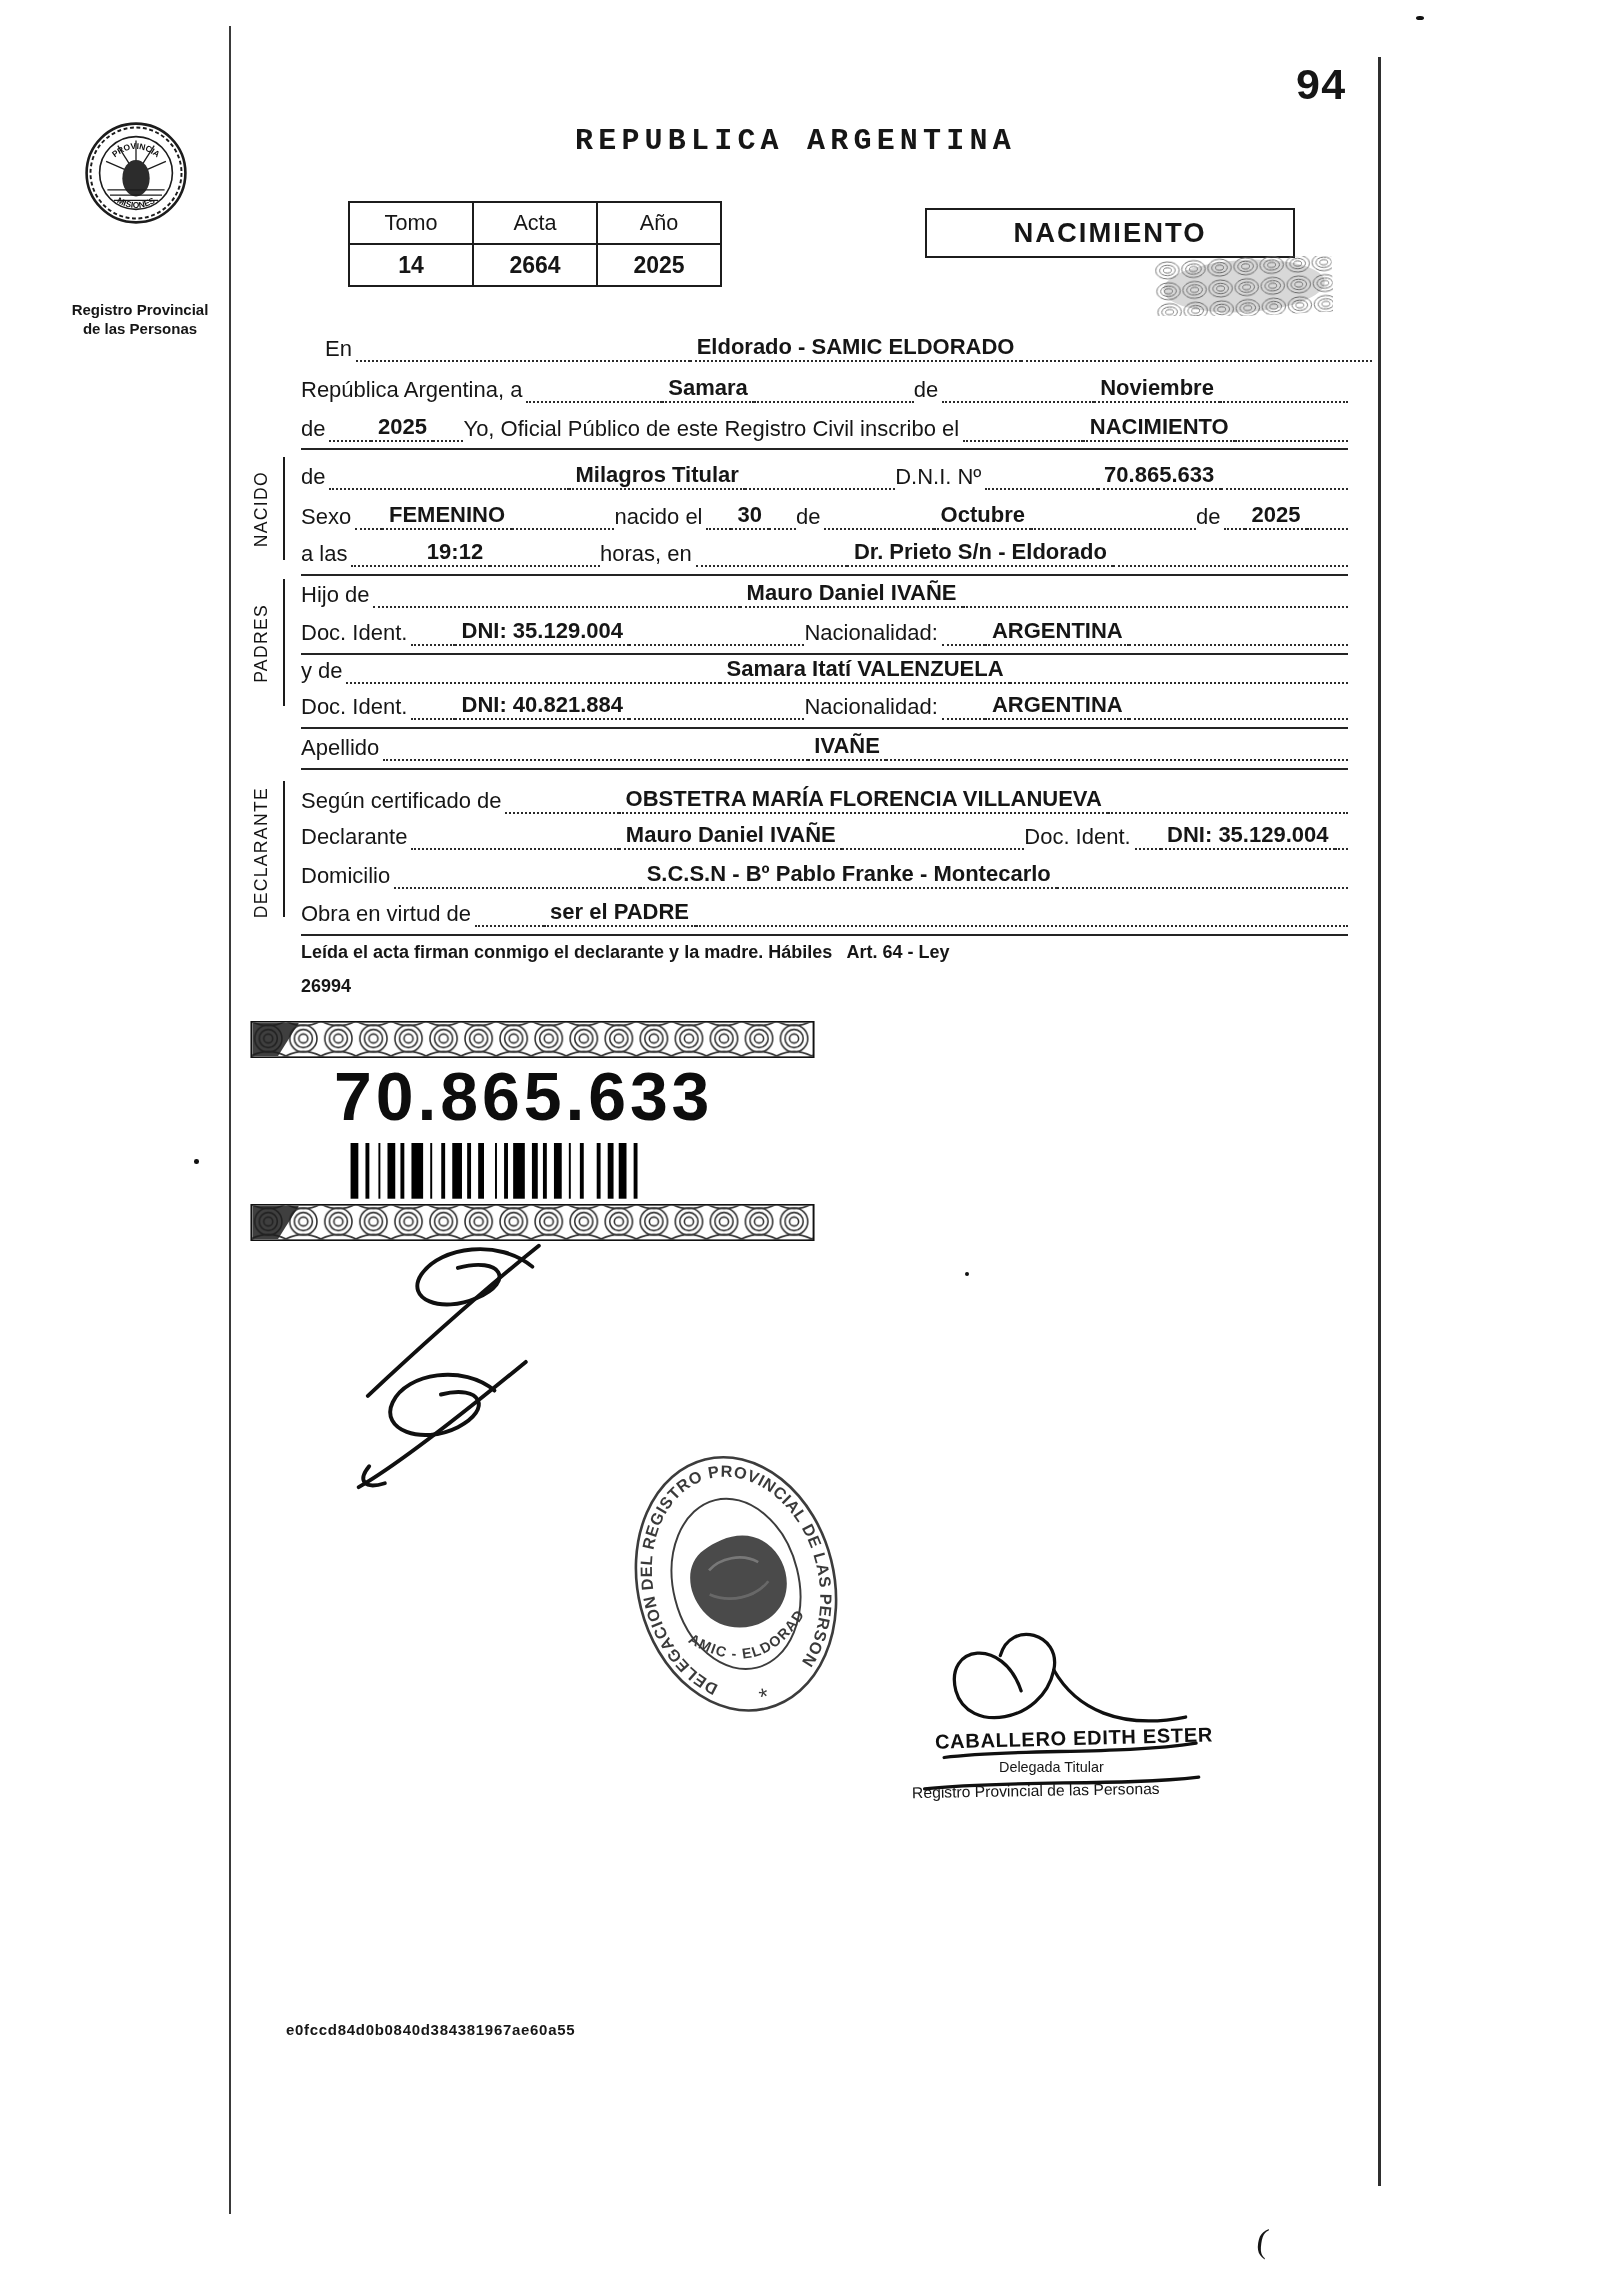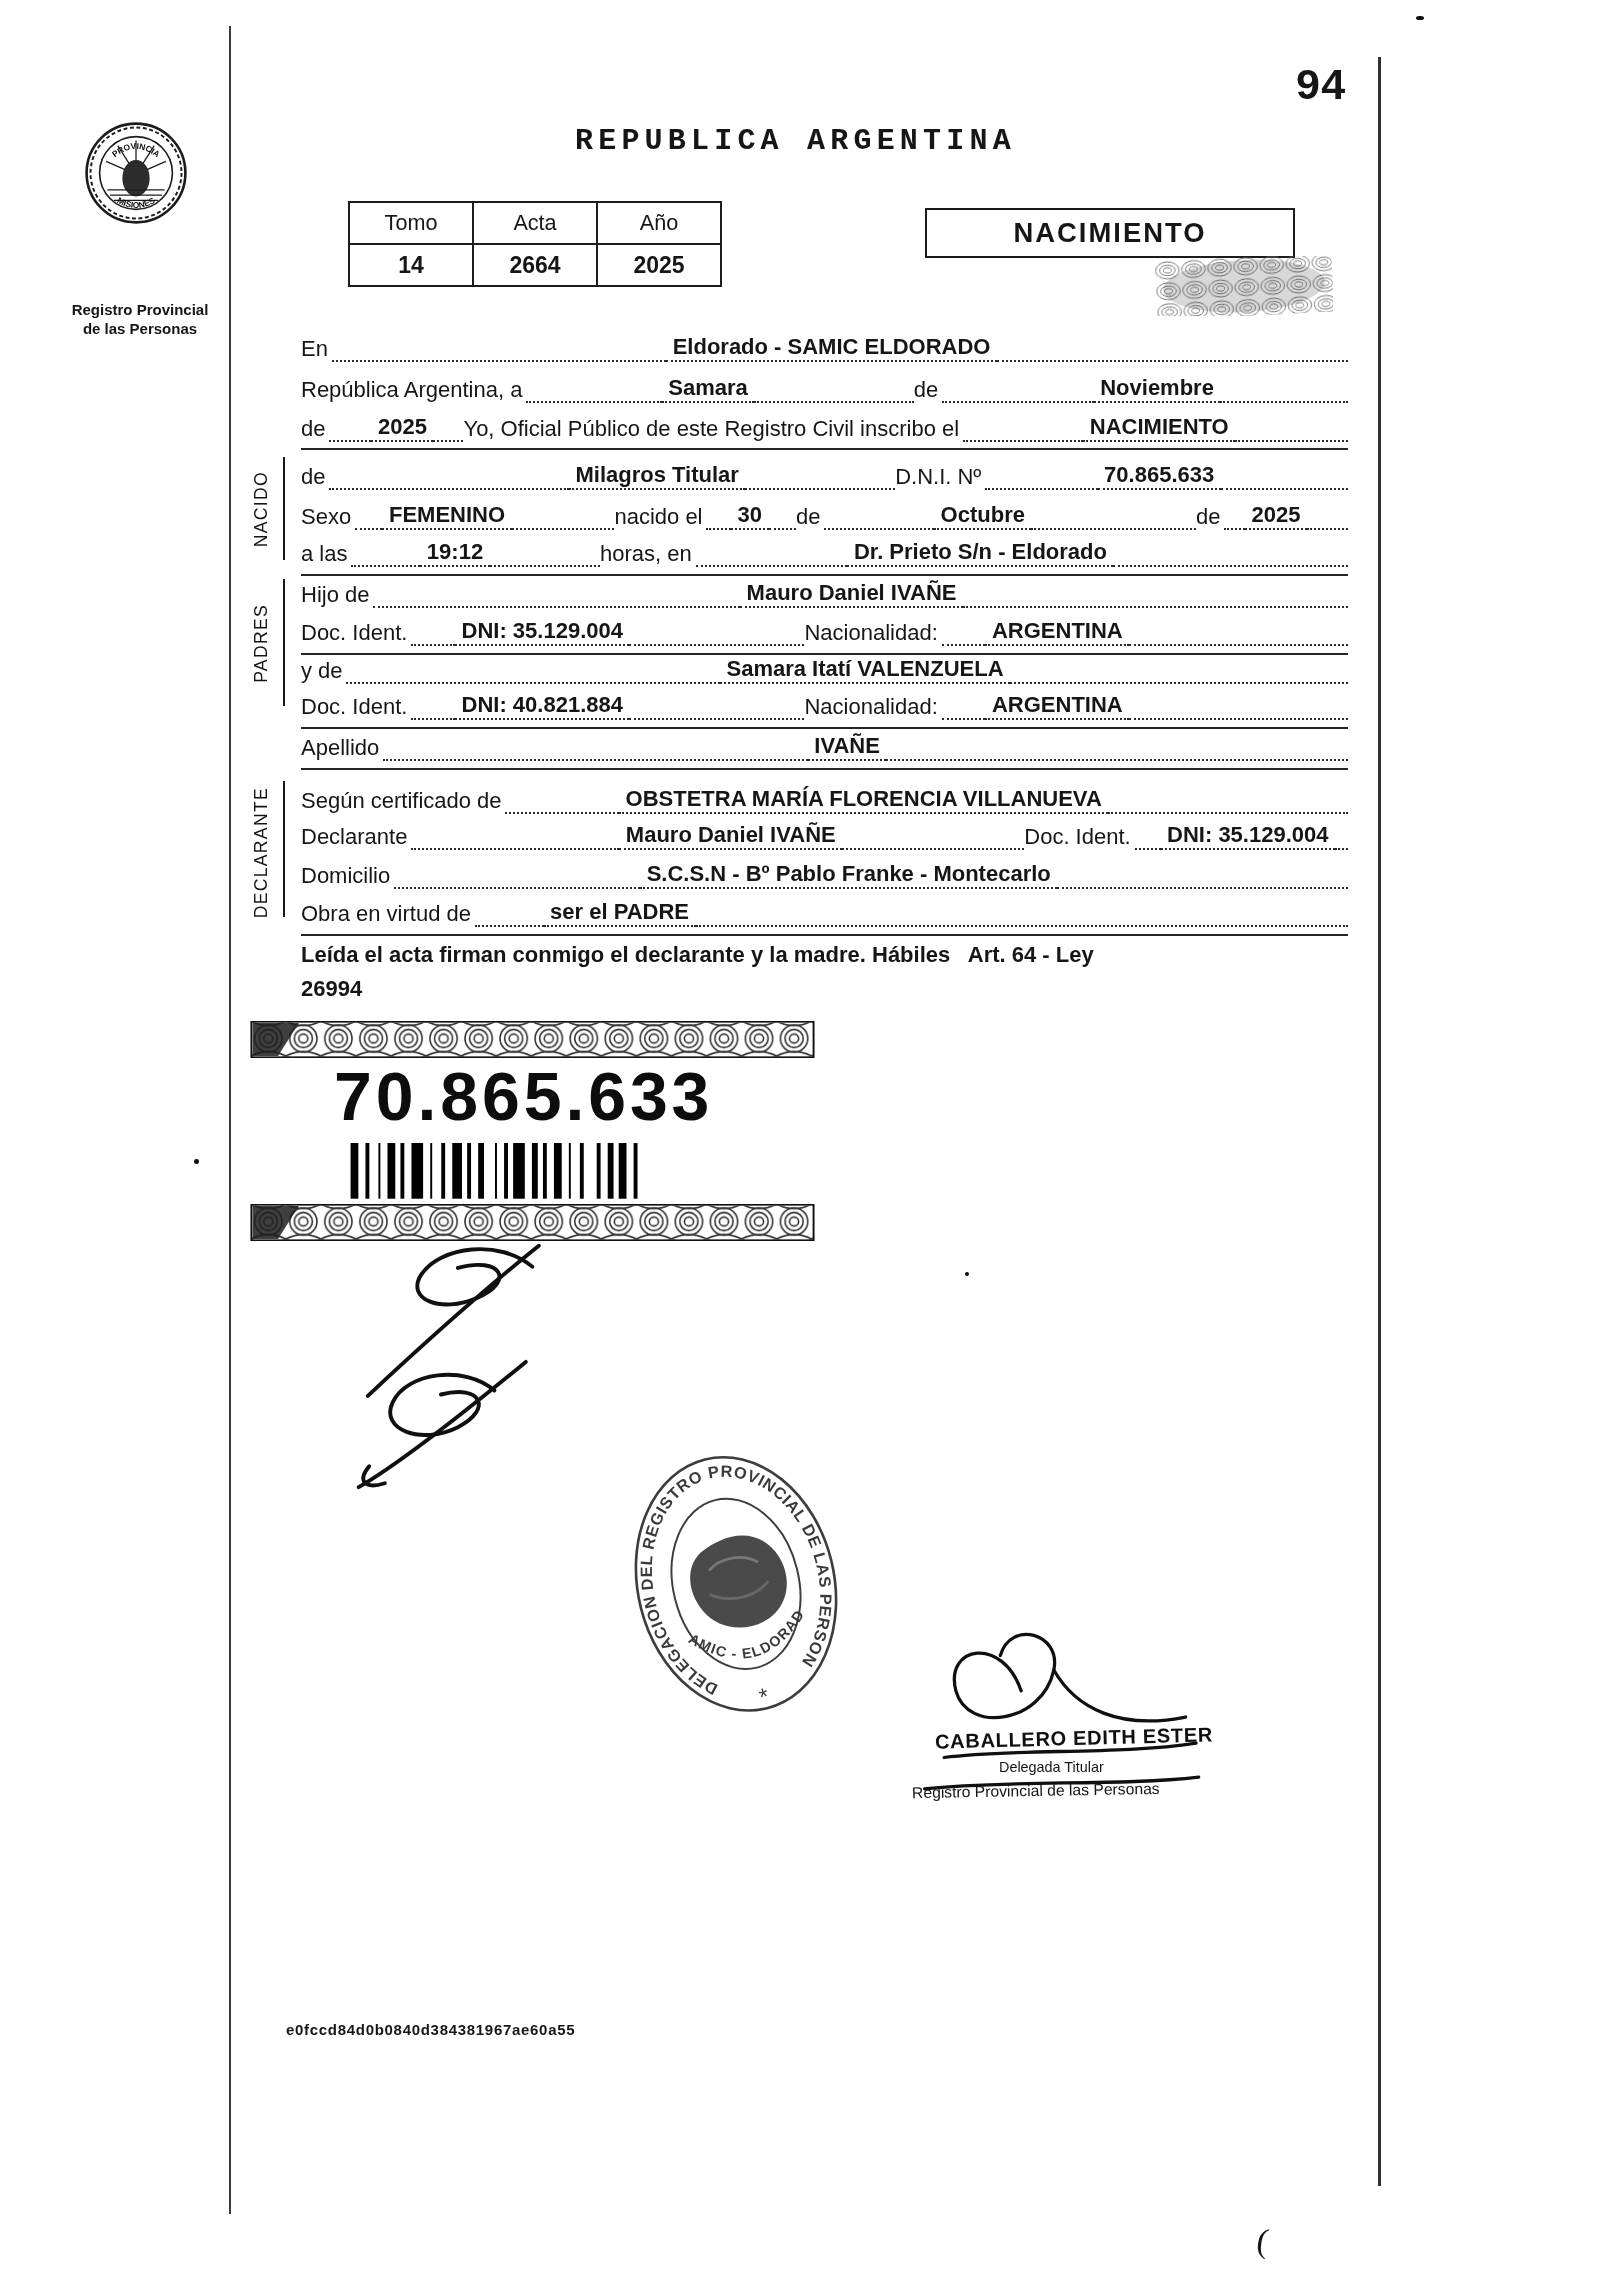--- a/index.html
+++ b/index.html
@@ -19,21 +19,21 @@
             display:flex;align-items:center;justify-content:center;font-size:27.4px;font-weight:bold;letter-spacing:2px;}
   .guil{position:absolute;left:1155px;top:256px;}
   .row{position:absolute;left:301px;width:1047px;display:flex;align-items:flex-end;font-size:22px;}
   .lbl{white-space:nowrap;padding-right:3.9px;}
   .dots{border-bottom:2px dotted #2a2a2a;height:1.3px;min-width:5.2px;align-self:flex-end;}
   .val{font-weight:bold;white-space:nowrap;border-bottom:2px dotted #2a2a2a;padding:0 6.5px;text-align:center;}
   .sep{position:absolute;left:301px;width:1047px;height:2px;background:#242424;}
   .bracket{position:absolute;left:283px;width:2px;background:#1a1a1a;}
   .vlab{position:absolute;left:251px;writing-mode:vertical-rl;transform:rotate(180deg);
         font-size:17.6px;letter-spacing:1.3px;color:#141414;}
-  .closing{position:absolute;left:301px;font-size:22px;font-weight:bold;white-space:pre;}
+  .closing{position:absolute;left:301px;font-size:18px;font-weight:bold;white-space:pre;}
   .band{position:absolute;left:249px;}
   .big-dni{position:absolute;left:334px;top:1057px;font-size:68px;font-weight:bold;letter-spacing:3.9px;color:#0d0d0d;}
   .barcode{position:absolute;left:349px;top:1143px;}
   .sig1{position:absolute;left:330px;top:1234px;}
   .stamp{position:absolute;left:615px;top:1440px;}
   .sig2{position:absolute;left:846px;top:1593px;}
   .signer-name{position:absolute;left:935px;top:1727px;font-size:20px;font-weight:bold;letter-spacing:0.7px;transform:rotate(-1.5deg);color:#101010;}
   .signer-role{position:absolute;left:999px;top:1759px;font-size:14.4px;color:#161616;}
   .signer-org{position:absolute;left:912px;top:1782px;font-size:15.7px;transform:rotate(-1deg);color:#141414;}
   .hash{position:absolute;left:286px;top:2021px;font-size:15px;font-weight:bold;letter-spacing:0.7px;}
@@ -119,21 +119,21 @@
           <path d="M0,54 Q27,40 54,54 M0,0 Q27,14 54,0"></path>
         </g>
       </pattern>
     </defs>
     <g transform="rotate(-3 136 46)">
       <rect width="272" height="92" fill="url(#guiPat)"></rect>
       <ellipse cx="136" cy="46" rx="124" ry="40" fill="rgba(40,40,40,0.18)"></ellipse>
     </g>
   </svg>
 
-  <div class="row" style="top:334px;">
+  <div class="row" style="top:334px;margin-left:24px;">
     <span class="lbl">En</span>
     <span class="dots" style="flex:1;"></span>
     <span class="val">Eldorado - SAMIC ELDORADO</span>
     <span class="dots" style="flex:1.05;"></span>
   </div>
 
   <div class="row" style="top:375px;">
     <span class="lbl">República Argentina, a</span>
     <span class="dots" style="flex:.85;"></span>
     <span class="val">Samara</span>

